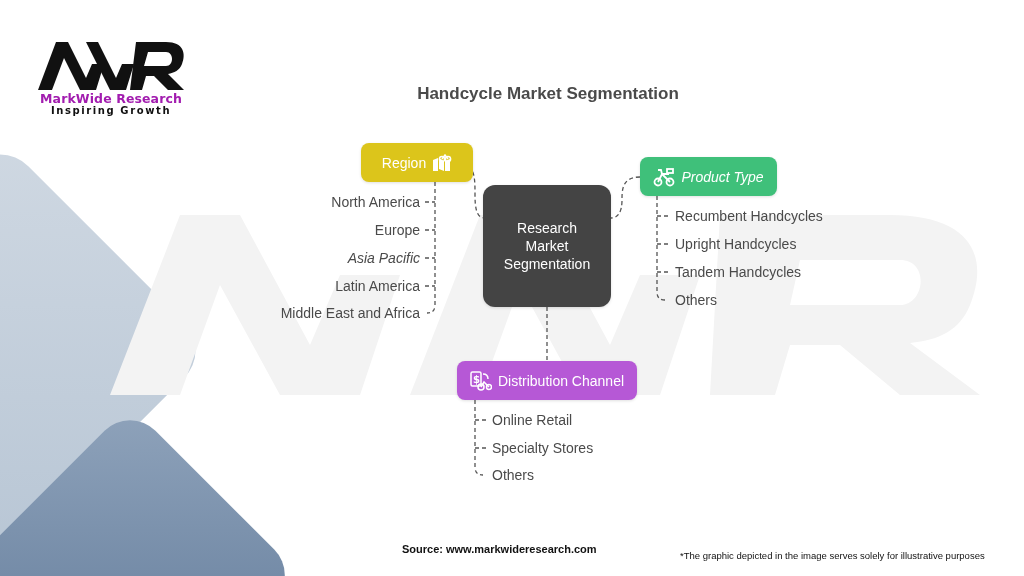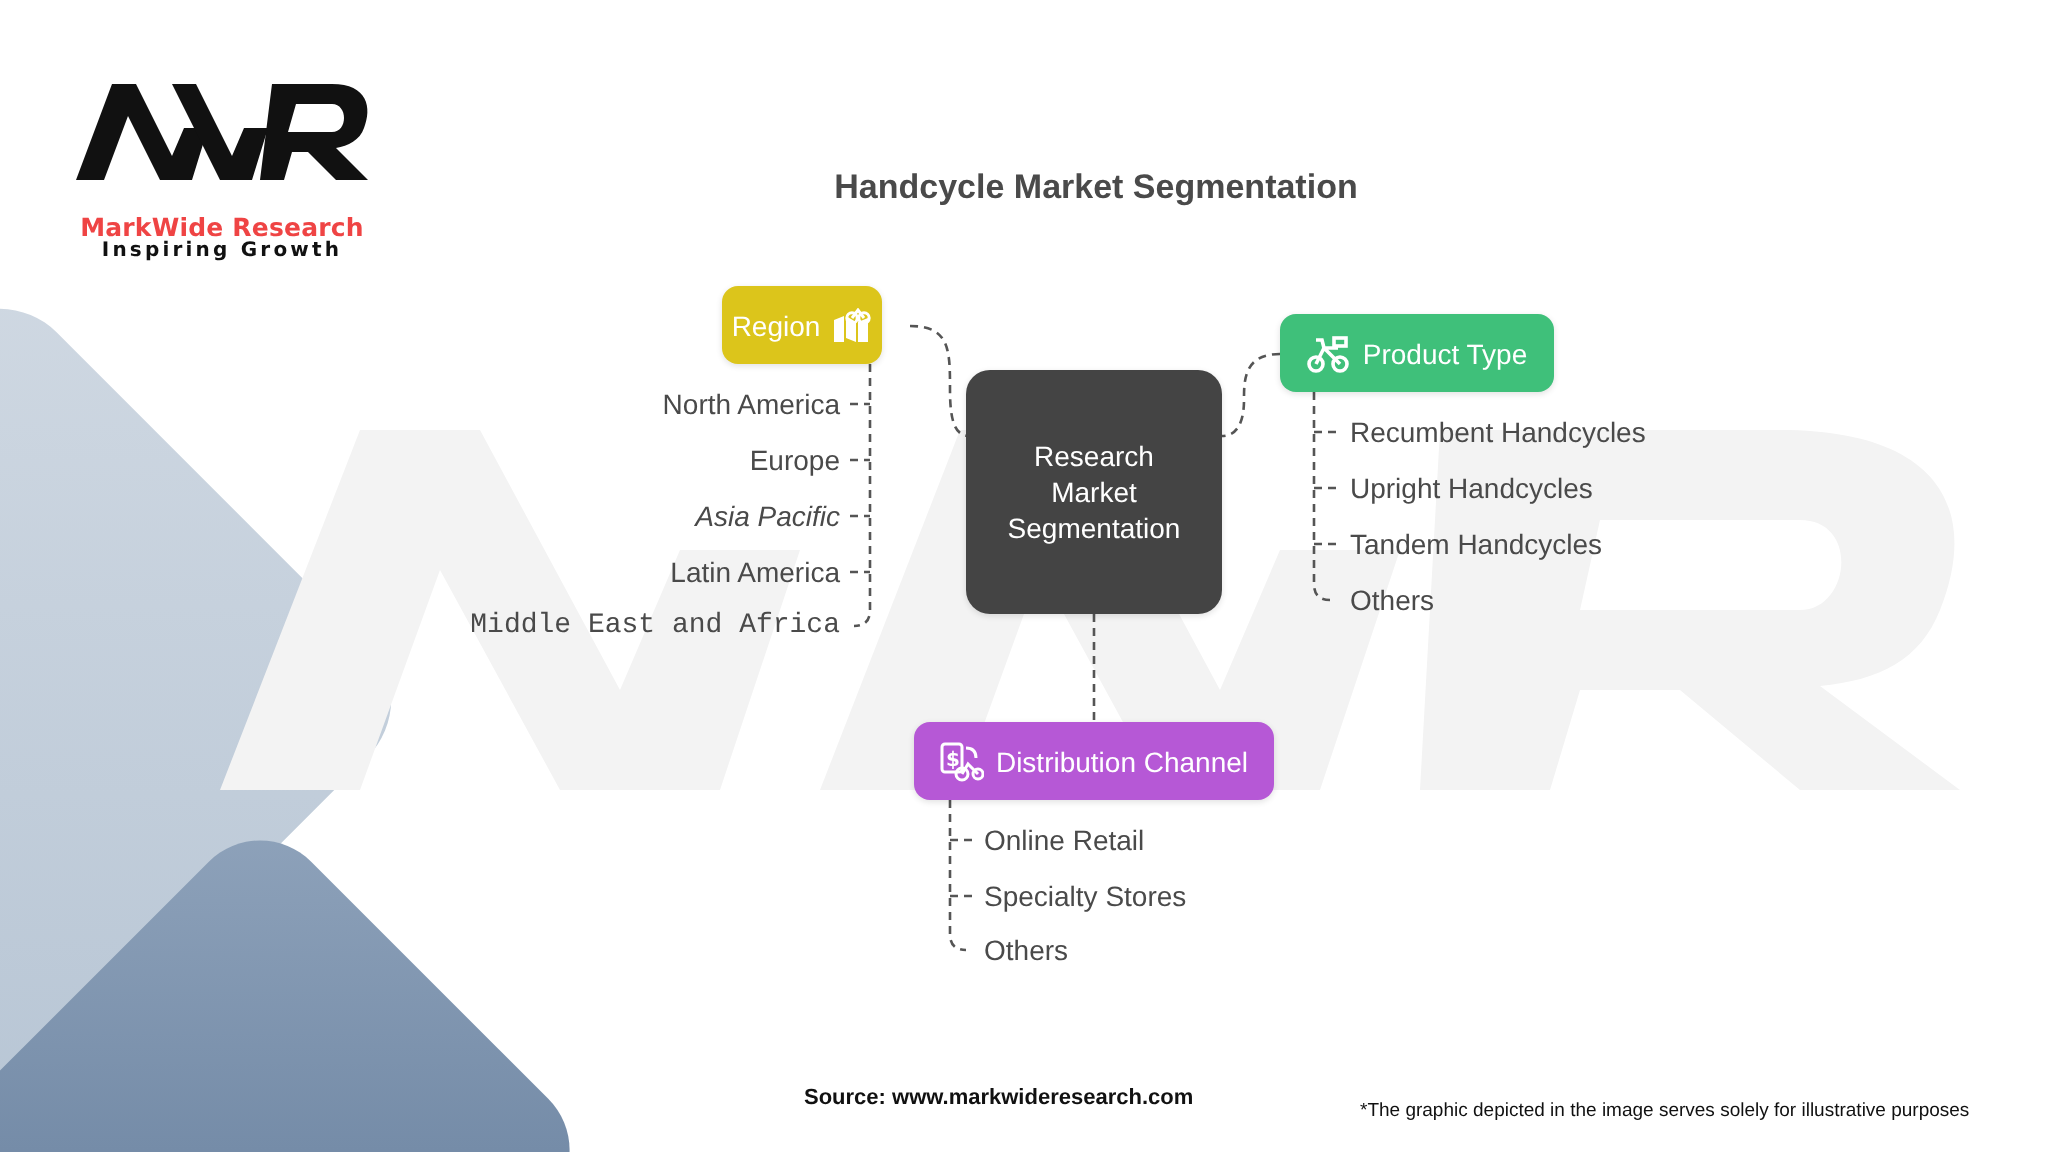--- a/index.html
+++ b/index.html
@@ -20,32 +20,32 @@
       background: linear-gradient(135deg, #8fa3bb 0%, #5b7595 100%);
       transform: rotate(45deg); border-radius: 36px;
     }
     .watermark {
       position: absolute; left: 110px; top: 215px; width: 880px; height: 180px;
       pointer-events: none;
     }
     
     .logo { position: absolute; left: 34px; top: 40px; width: 154px; text-align: center; }
     .logo-mark { display: block; margin: 0 auto; }
-    .logo-name { font-family: "DejaVu Sans", sans-serif; font-weight: bold; font-size: 12.5px; color: #ef4444; letter-spacing: 0.1px; margin-top: 16px; white-space: nowrap; }
+    .logo-name { font-family: "DejaVu Sans", sans-serif; font-weight: bold; font-size: 12.5px; color: #a21caf; letter-spacing: 0.1px; margin-top: 1px; white-space: nowrap; }
     .logo-tag { font-family: "DejaVu Sans", sans-serif; font-weight: bold; font-size: 10px; color: #111; letter-spacing: 1.6px; margin-top: -1px; white-space: nowrap; }
     
     .title { position: absolute; left: 0; width: 1096px; top: 84px; text-align: center; font-size: 17px; font-weight: bold; color: #4a4a4a; }
     
     .node {
       position: absolute; border-radius: 8px; color: #fff; font-size: 14px;
       display: flex; align-items: center; justify-content: center; gap: 6px;
       box-shadow: 0 1px 3px rgba(0,0,0,0.12);
     }
-    .node-region { left: 361px; top: 143px; width: 80px; height: 39px; background: #dcc51b; }
-    .node-product { left: 640px; top: 157px; width: 137px; height: 39px; background: #3fc07a; }
+    .node-region { left: 361px; top: 143px; width: 112px; height: 39px; background: #dcc51b; }
+    .node-product { left: 640px; top: 157px; width: 137px; height: 39px; background: #3fc07a; font-style: italic; }
     .node-dist { left: 457px; top: 361px; width: 180px; height: 39px; background: #b658d6; }
     .node-center {
       left: 483px; top: 185px; width: 128px; height: 122px; background: #444444;
       border-radius: 12px; text-align: center; font-size: 14px; line-height: 18px; padding: 0 6px; box-sizing: border-box;
       flex-direction: column; gap: 0;
     }
     .node-center span { display: block; }
     
     .item { position: absolute; font-size: 14px; color: #4a4a4a; white-space: nowrap; }
     .item-left { text-align: right; }
@@ -157,21 +157,21 @@
       <text x="3" y="12" font-size="10" fill="#fff" font-family="DejaVu Sans, sans-serif" font-weight="bold">$</text>
     </svg>
   </span>
   <span>Distribution Channel</span>
 </div>
 
 <div class="item item-left" style="right:604px; top:194px;margin-left:16px;">North America</div>
 <div class="item item-left" style="right:604px; top:222px;padding-left:16px;">Europe</div>
 <div class="item item-left" style="right:604px; top:250px;font-style:italic;">Asia Pacific</div>
 <div class="item item-left" style="right:604px; top:278px;">Latin America</div>
-<div class="item item-left" style="right:604px; top:305px;font-family:Liberation Mono, monospace;">Middle East and Africa</div>
+<div class="item item-left" style="right:604px; top:305px;">Middle East and Africa</div>
 
 <div class="item" style="left:675px; top:208px;">Recumbent Handcycles</div>
 <div class="item" style="left:675px; top:236px;">Upright Handcycles</div>
 <div class="item" style="left:675px; top:264px;">Tandem Handcycles</div>
 <div class="item" style="left:675px; top:292px;">Others</div>
 
 <div class="item" style="left:492px; top:412px;">Online Retail</div>
 <div class="item" style="left:492px; top:440px;">Specialty Stores</div>
 <div class="item" style="left:492px; top:467px;">Others</div>
 

